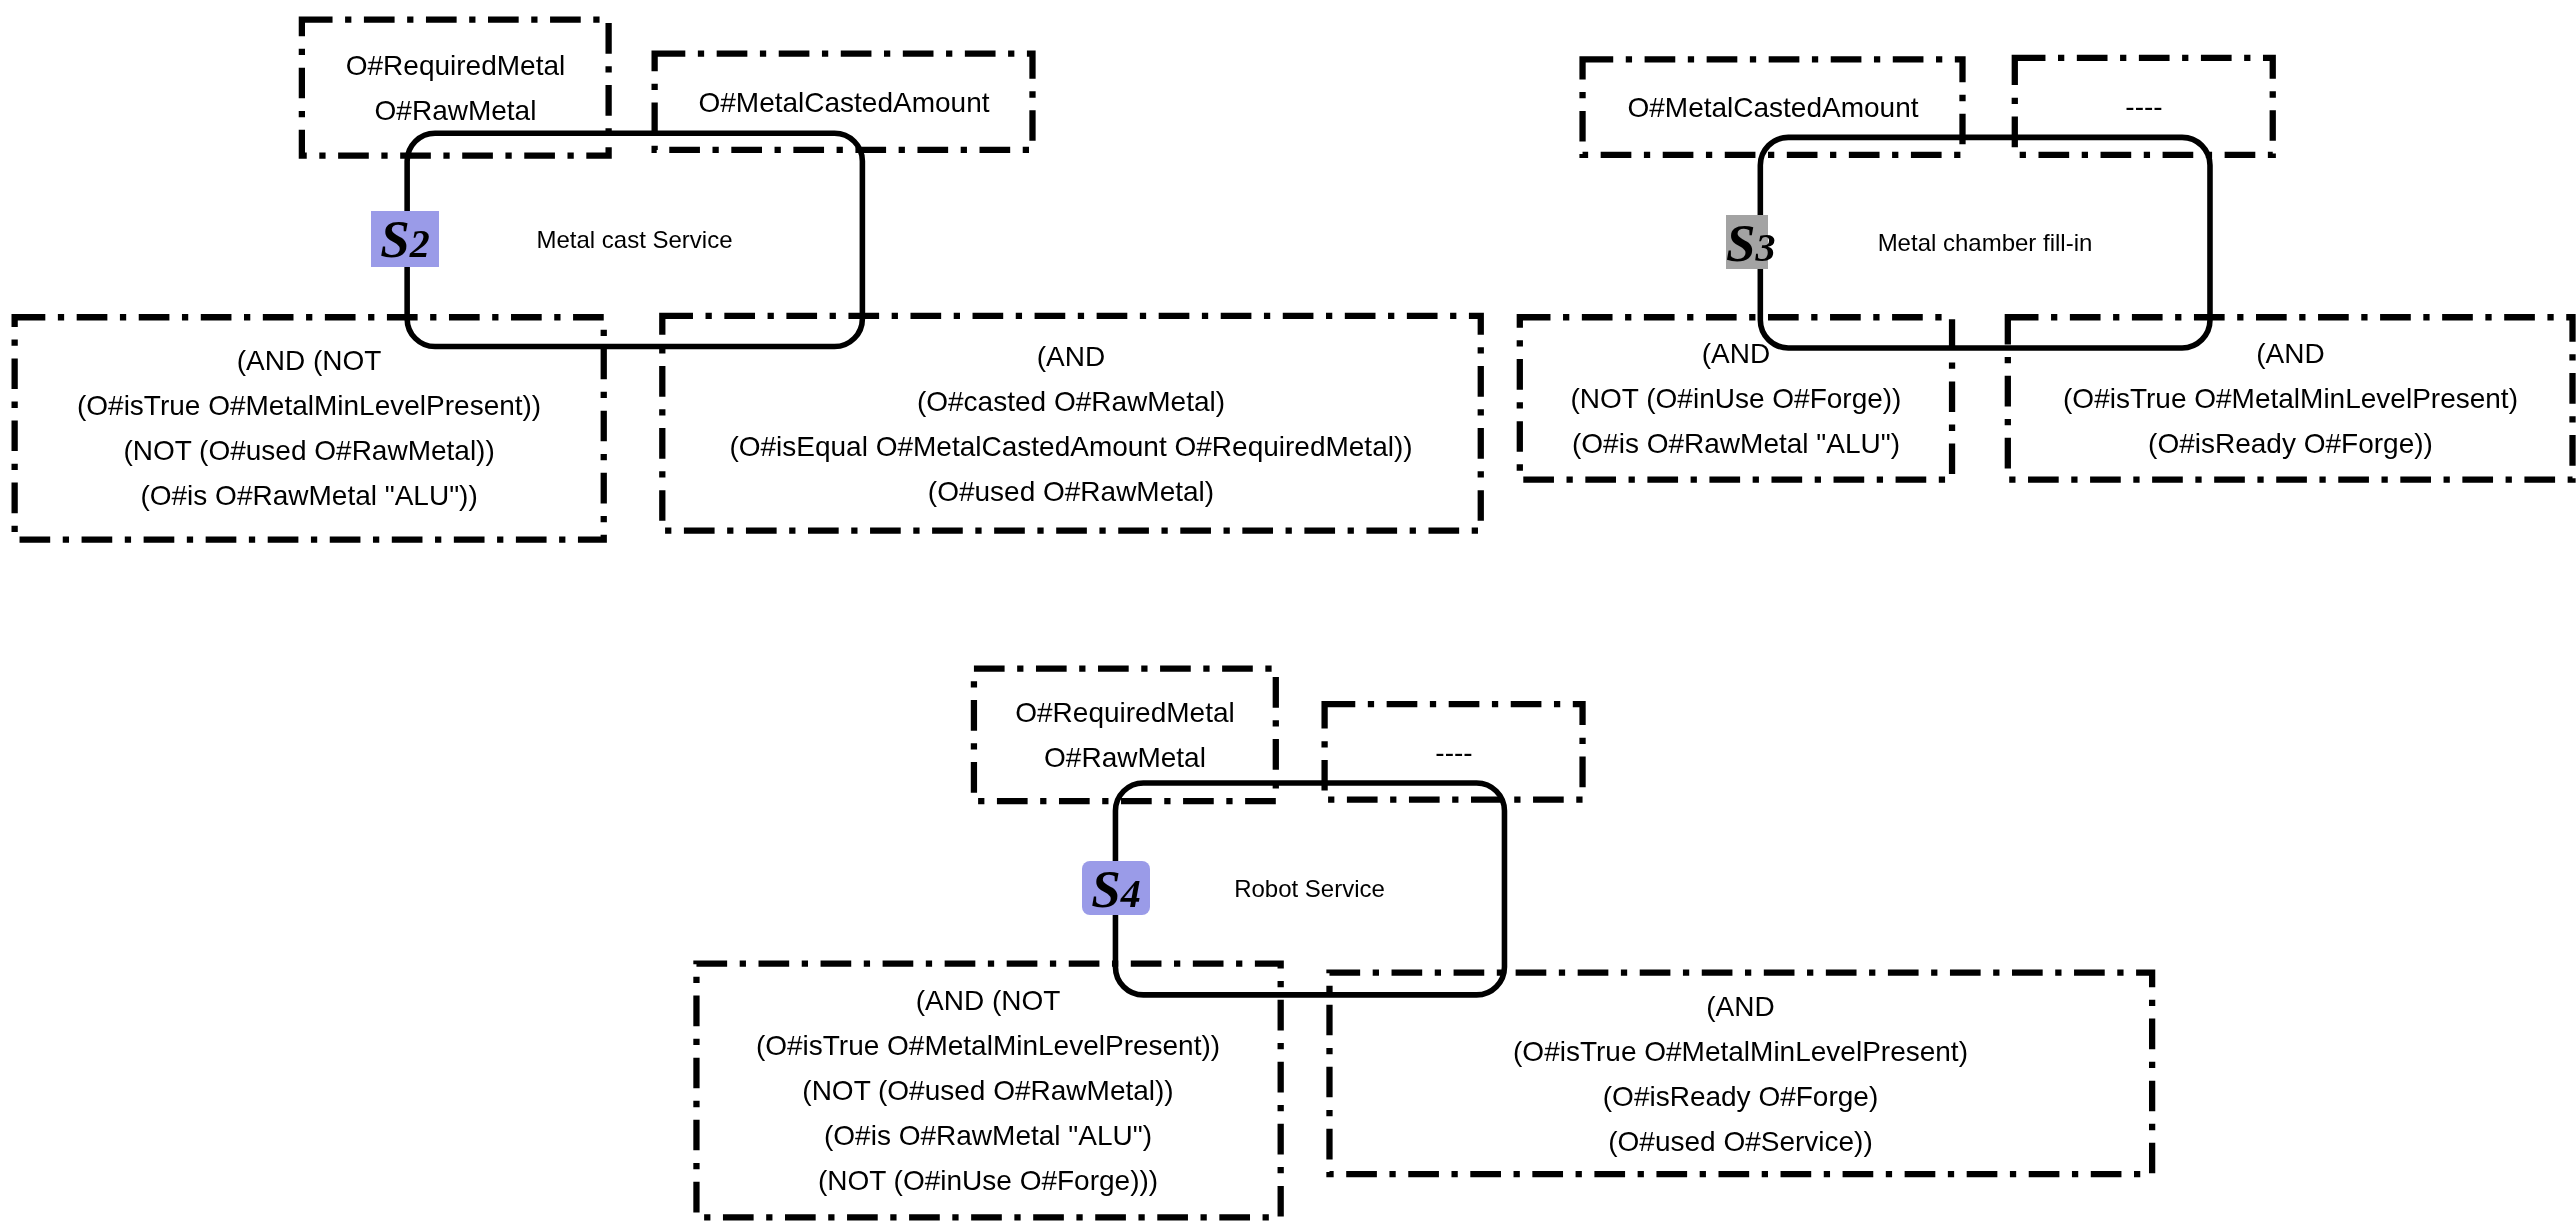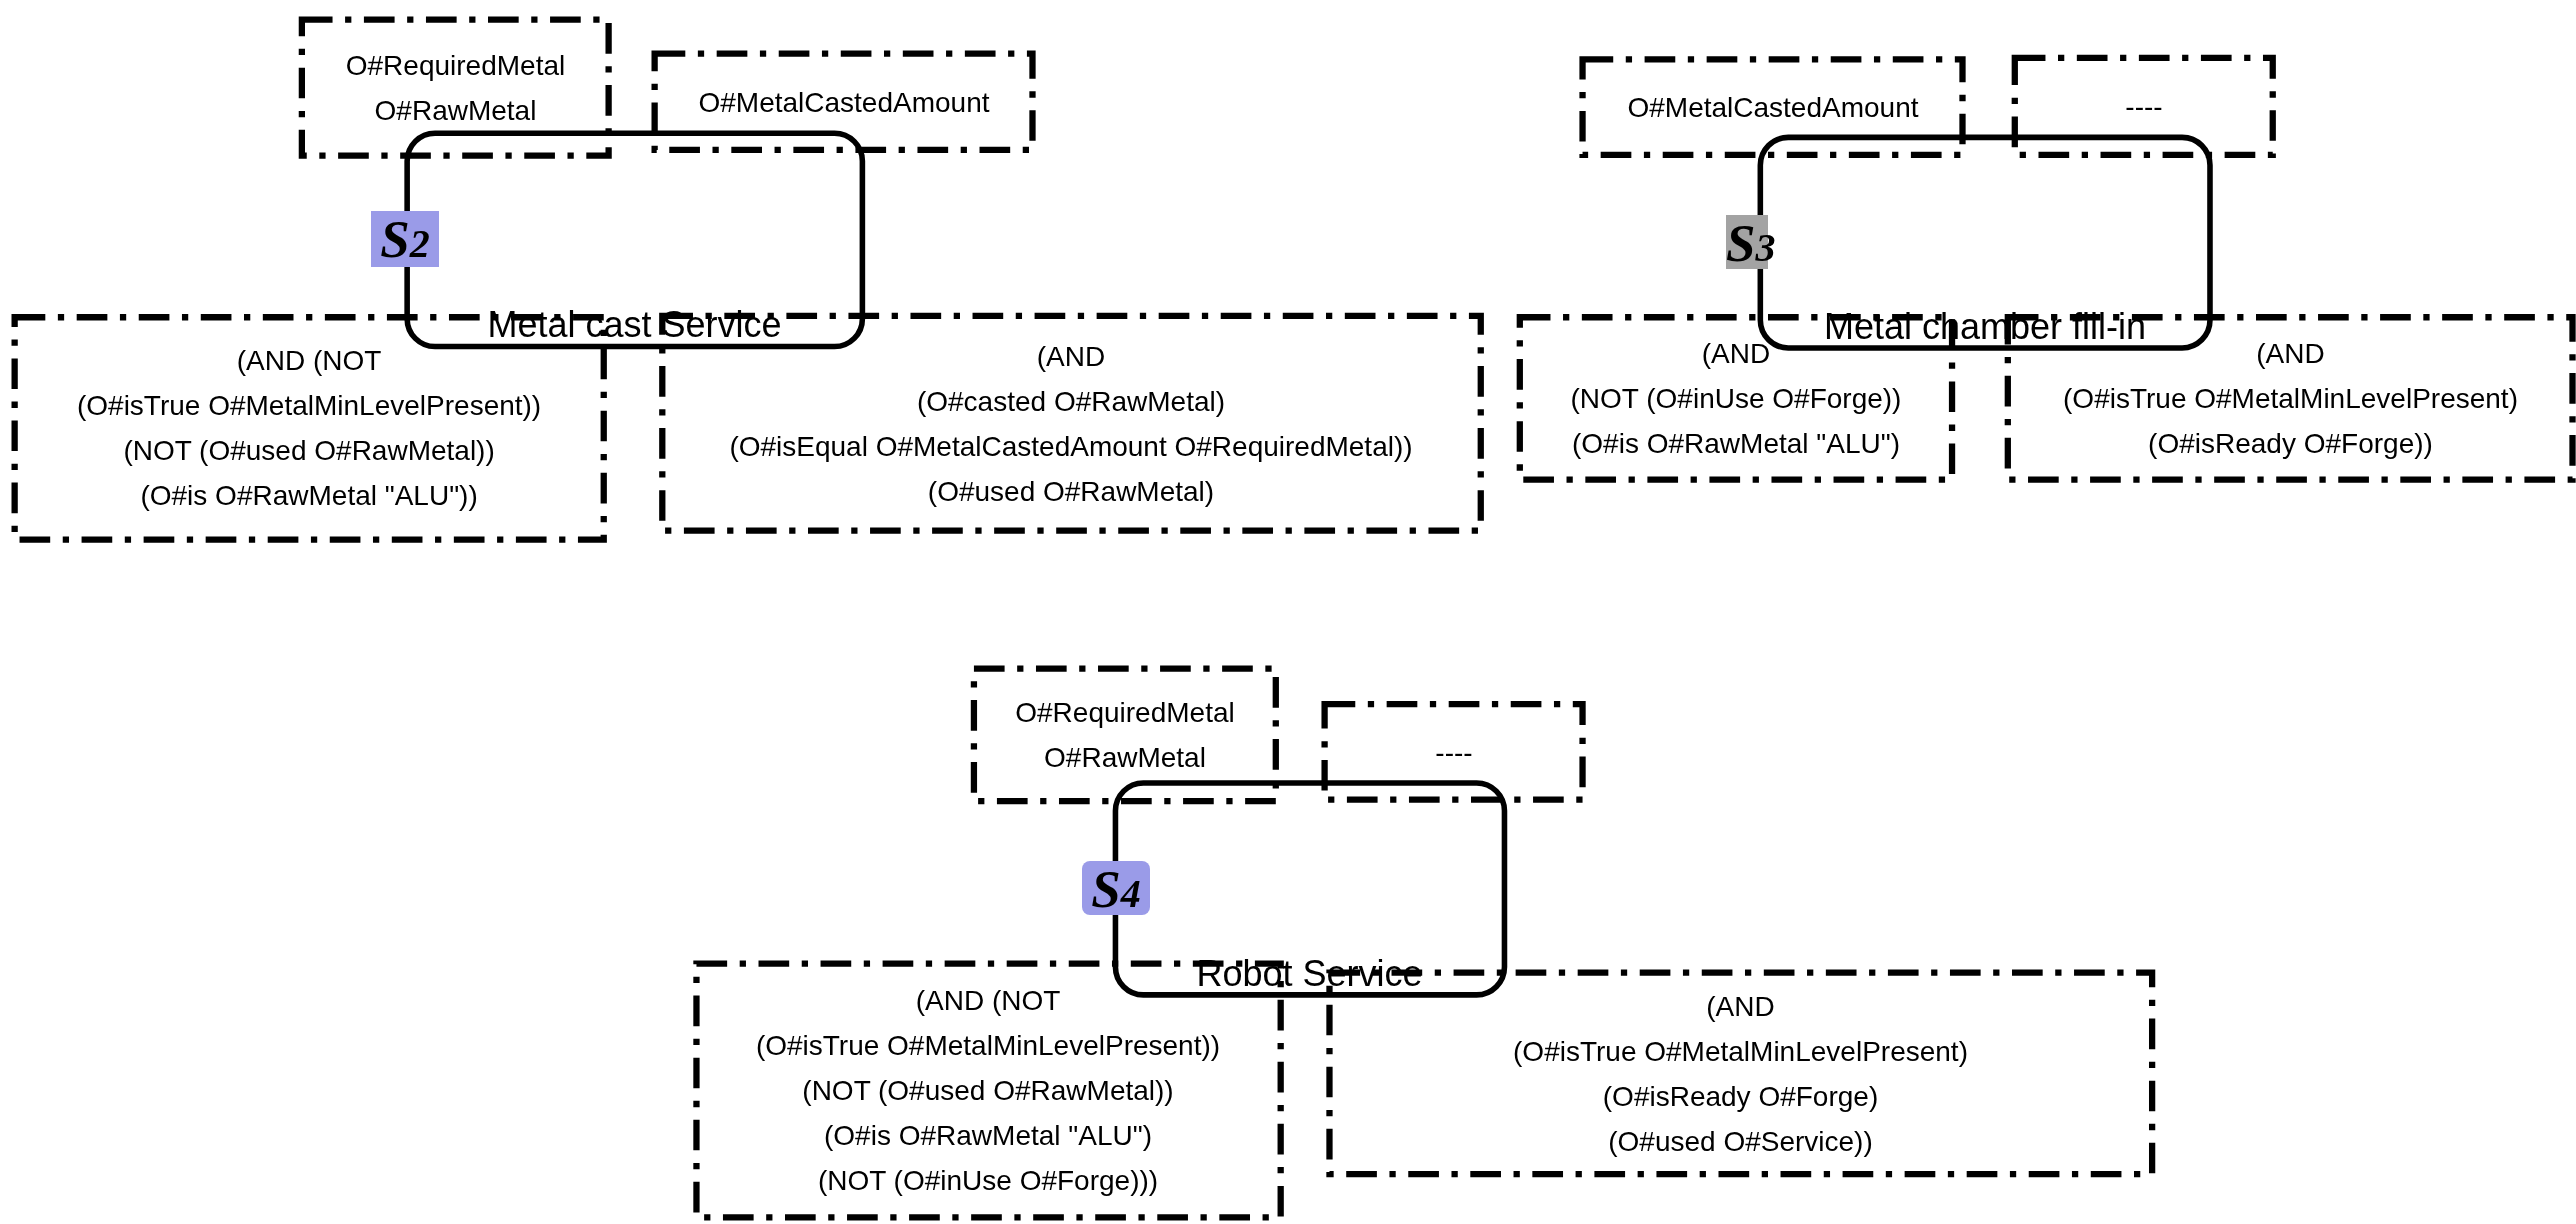--- a/index.html
+++ b/index.html
@@ -19,24 +19,24 @@
     display: flex;
     flex-direction: column;
     align-items: center;
     justify-content: center;
     font-size: 28px;
   }
   .textbox .tline { line-height: 45px; white-space: nowrap; }
   .service-title {
     position: absolute;
     display: flex;
-    align-items: flex-end;
+    align-items: center;
     justify-content: center;
     text-align: center;
-    font-size: 36px;
+    font-size: 24px;
     white-space: nowrap;
   }
   .badge {
     position: absolute;
     text-align: center;
     font-family: "Liberation Serif", serif;
     font-style: italic;
     font-weight: bold;
     line-height: 57px;
     margin-left: 35px;

